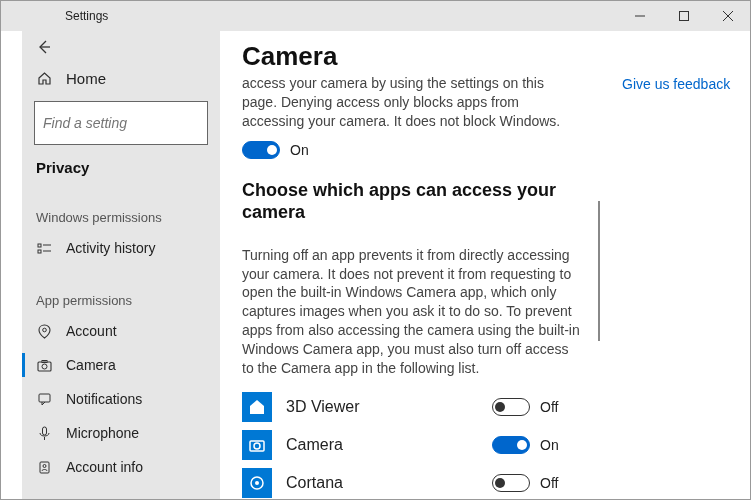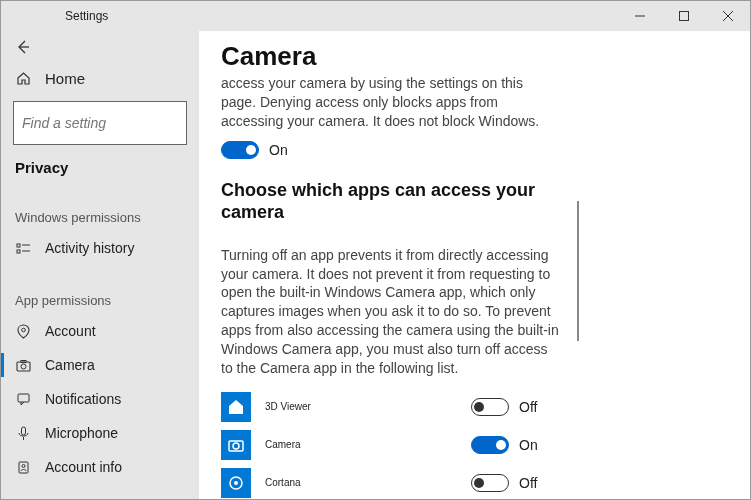--- a/index.html
+++ b/index.html
@@ -2,21 +2,21 @@
 <html><head>
 <meta charset="utf-8">
 <style>
 * { box-sizing: border-box; margin: 0; padding: 0; font-family: "Segoe UI", Arial, sans-serif; }
 body { width: 751px; height: 500px; overflow: hidden; background: #fff; position: relative; border: 1px solid #999; }
 .titlebar { height: 30px; display: flex; align-items: center; background: #e6e6e6; }
 .titlebar .app-title { font-size: 12px; padding-left: 64px; color: #222; }
 .titlebar .spacer { flex: 1; }
 .win-btn { width: 44px; height: 30px; display: flex; align-items: center; justify-content: center; font-size: 11px; color: #333; }
 .shell { display: flex; height: calc(100% - 30px); }
-.side { width: 198px; background: #e6e6e6; padding-top: 2px; overflow: hidden; }
+.side { width: 198px; background: #e6e6e6; padding-top: 2px; overflow: hidden; margin-left: 21px; }
 .back-btn { height: 28px; display: flex; align-items: center; padding-left: 14px; font-size: 14px; color: #333; }
 .home-row { height: 34px; display: flex; align-items: center; padding-left: 14px; font-size: 15px; color: #222; gap: 14px; }
 .searchbox { margin: 6px 12px 8px 12px; height: 44px; border: 1px solid #666; background: #fff; display: flex; align-items: center; padding: 0 8px; }
 .searchbox input { border: none; outline: none; flex: 1; font-size: 14px; color: #555; background: transparent; font-style: italic; }
 .section-hdr { font-size: 15px; font-weight: 600; padding: 6px 14px; color: #111; }
 .side-gap { height: 22px; }
 .group-label { font-size: 13px; color: #555; padding: 6px 14px 6px 14px; }
 .side-item { height: 34px; display: flex; align-items: center; padding-left: 14px; gap: 14px; font-size: 14px; color: #222; position: relative; }
 .side-item.active::before { content: ""; position: absolute; left: 0; top: 5px; bottom: 5px; width: 3px; background: #0078d4; }
 .side-icon { width: 16px; height: 16px; display: flex; align-items: center; justify-content: center; color: #333; }
@@ -31,21 +31,21 @@
 .toggle.on { background: #0066cc; border: 1px solid #0066cc; }
 .toggle.on .knob { position: absolute; right: 2px; top: 50%; transform: translateY(-50%); width: 10px; height: 10px; border-radius: 50%; background: #fff; }
 .toggle.off { background: #fff; border: 1px solid #333; }
 .toggle.off .knob { position: absolute; left: 2px; top: 50%; transform: translateY(-50%); width: 10px; height: 10px; border-radius: 50%; background: #333; }
 .toggle-label { font-size: 14px; color: #222; }
 .subhead { font-size: 18px; font-weight: 600; color: #111; margin-bottom: 22px; line-height: 1.25; }
 .app-list { margin-top: 10px; }
 .app-row { display: flex; align-items: center; height: 38px; }
 .app-icon { width: 30px; height: 30px; background: #0078d4; margin-right: 14px; display: flex; align-items: center; justify-content: center; }
 .app-icon svg { fill: #fff; }
-.app-name { flex: 1; font-size: 10px; color: #222; }
+.app-name { flex: 1; font-size: 16px; color: #222; }
 .app-toggle-wrap { display: flex; align-items: center; gap: 10px; width: 90px; }
 .aside { flex: 1; padding: 44px 0 0 22px; }
 .feedback-link { color: #0066cc; font-size: 14px; }
 </style>
 </head>
 <body>
 
 <div class="titlebar">
   <span class="app-title">Settings</span>
   <span class="spacer"></span>
@@ -222,14 +222,17 @@
             </div>
             <span class="app-name">Desktop App Web Viewer</span>
             <div class="app-toggle-wrap">
               <div class="toggle on"></div>
               <span class="toggle-label">On</span>
             </div>
           </div>
         </div>
       <div class="scroll-indicator"></div>
     </div>
+    <div class="aside">
+      <a class="feedback-link">Give us feedback</a>
+    </div>
   </div>
 </div>
 
 </body></html>

